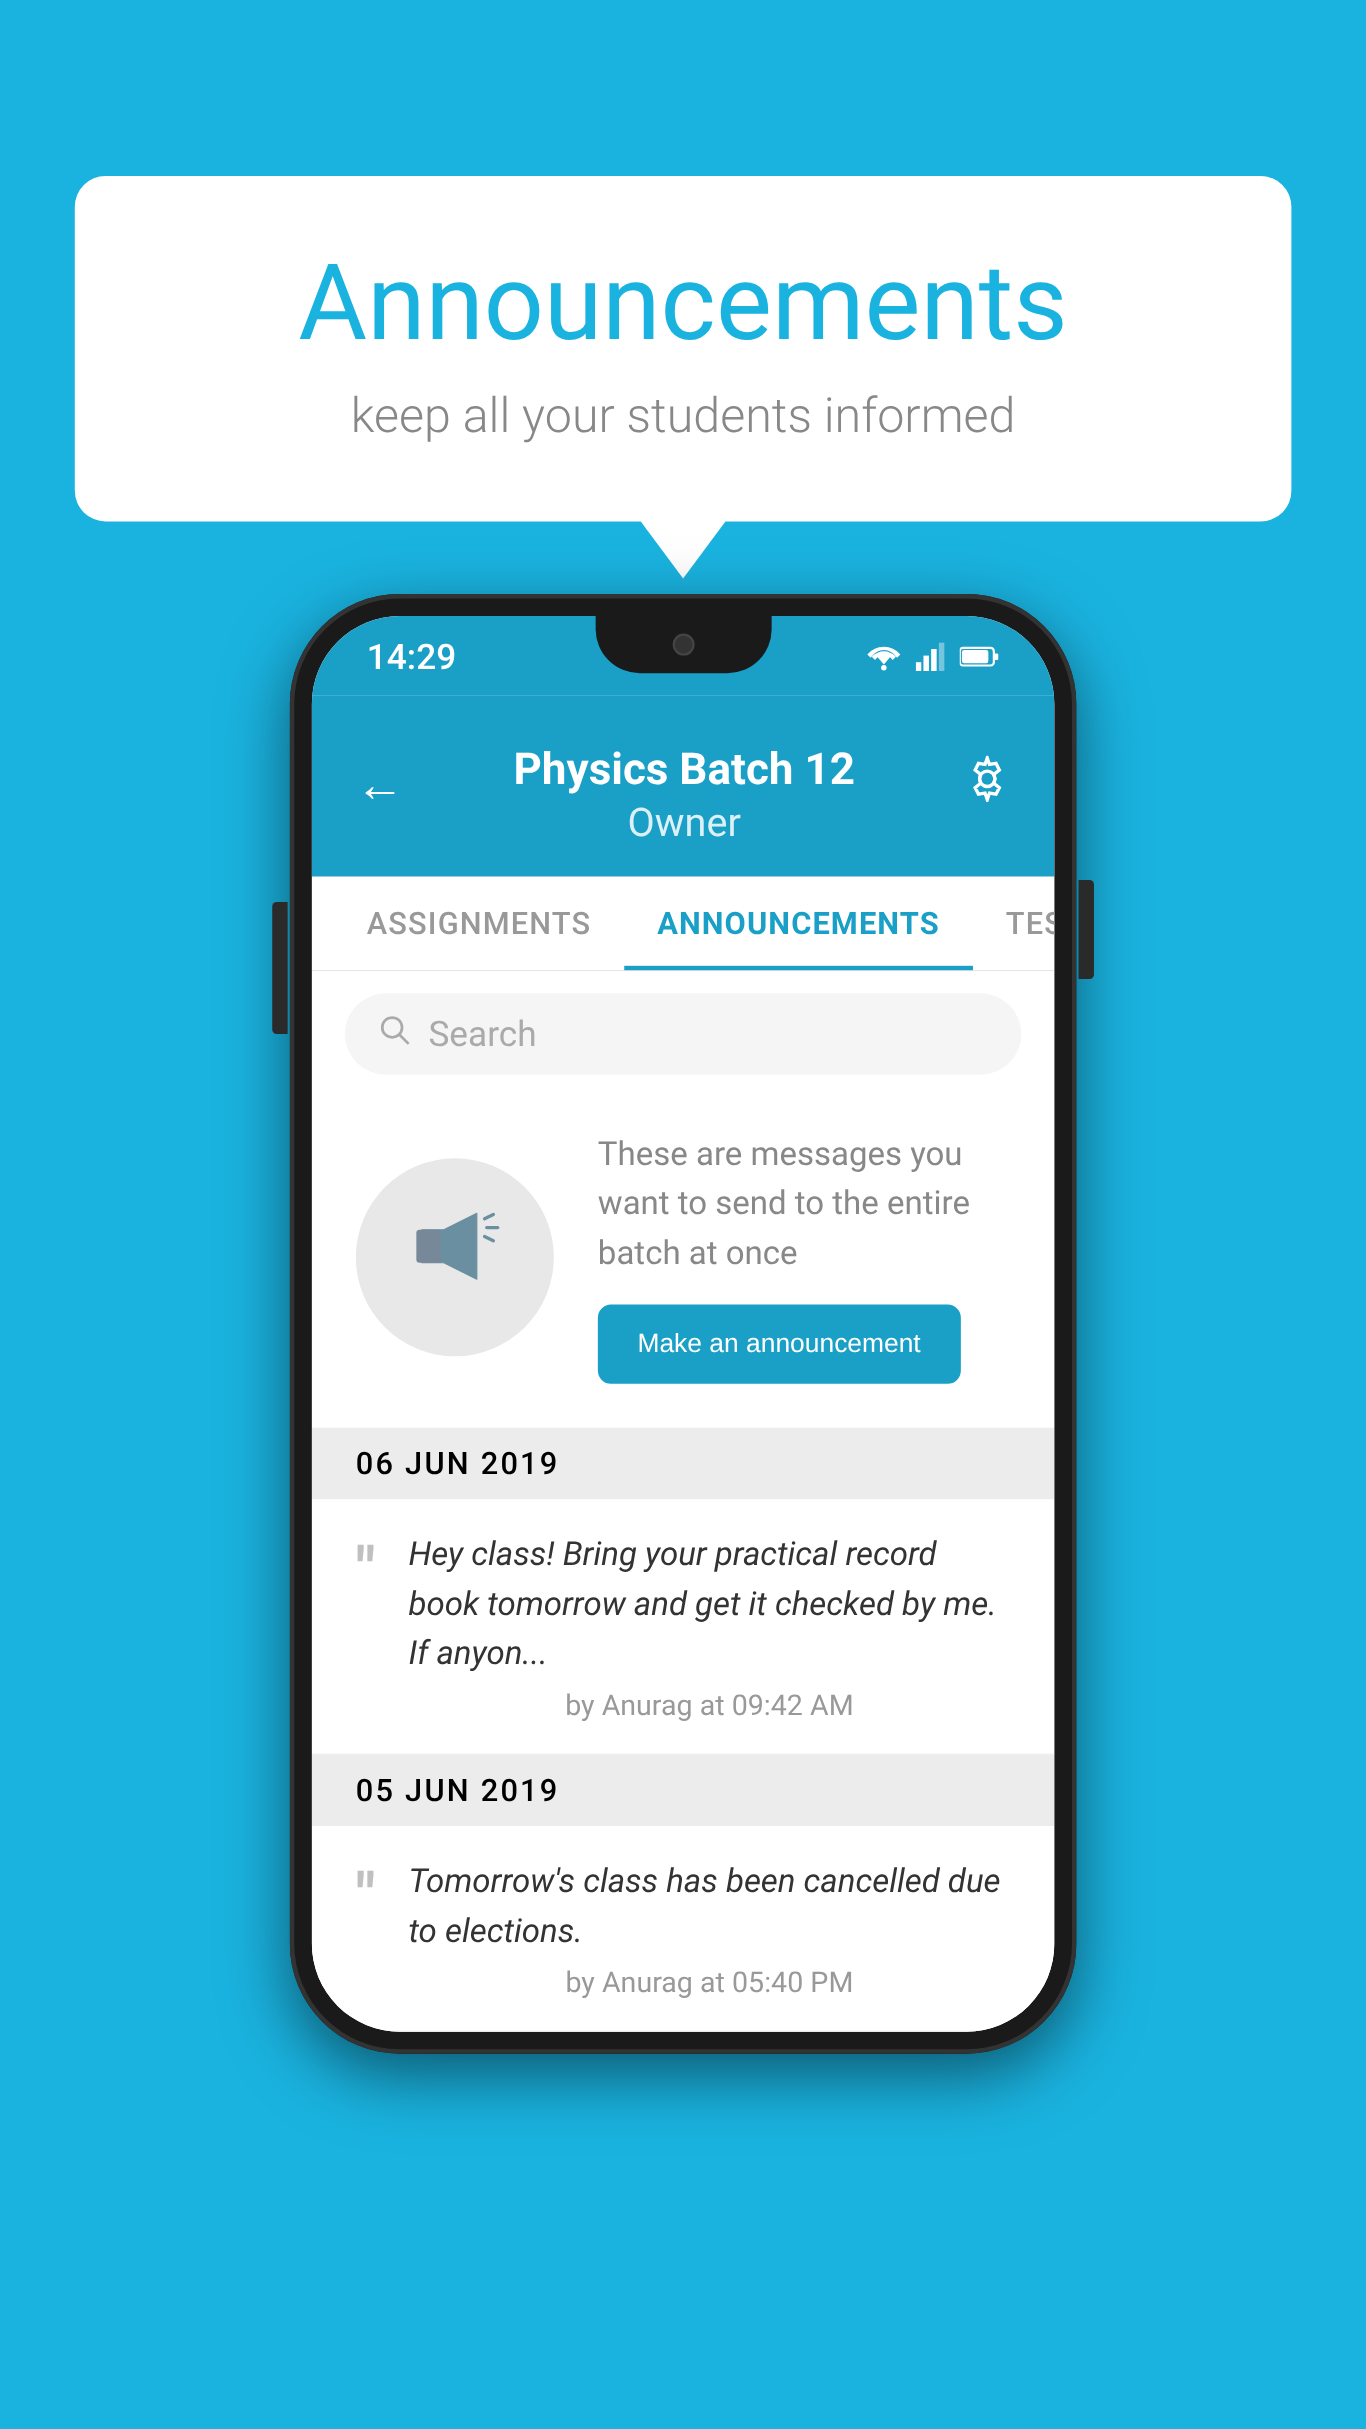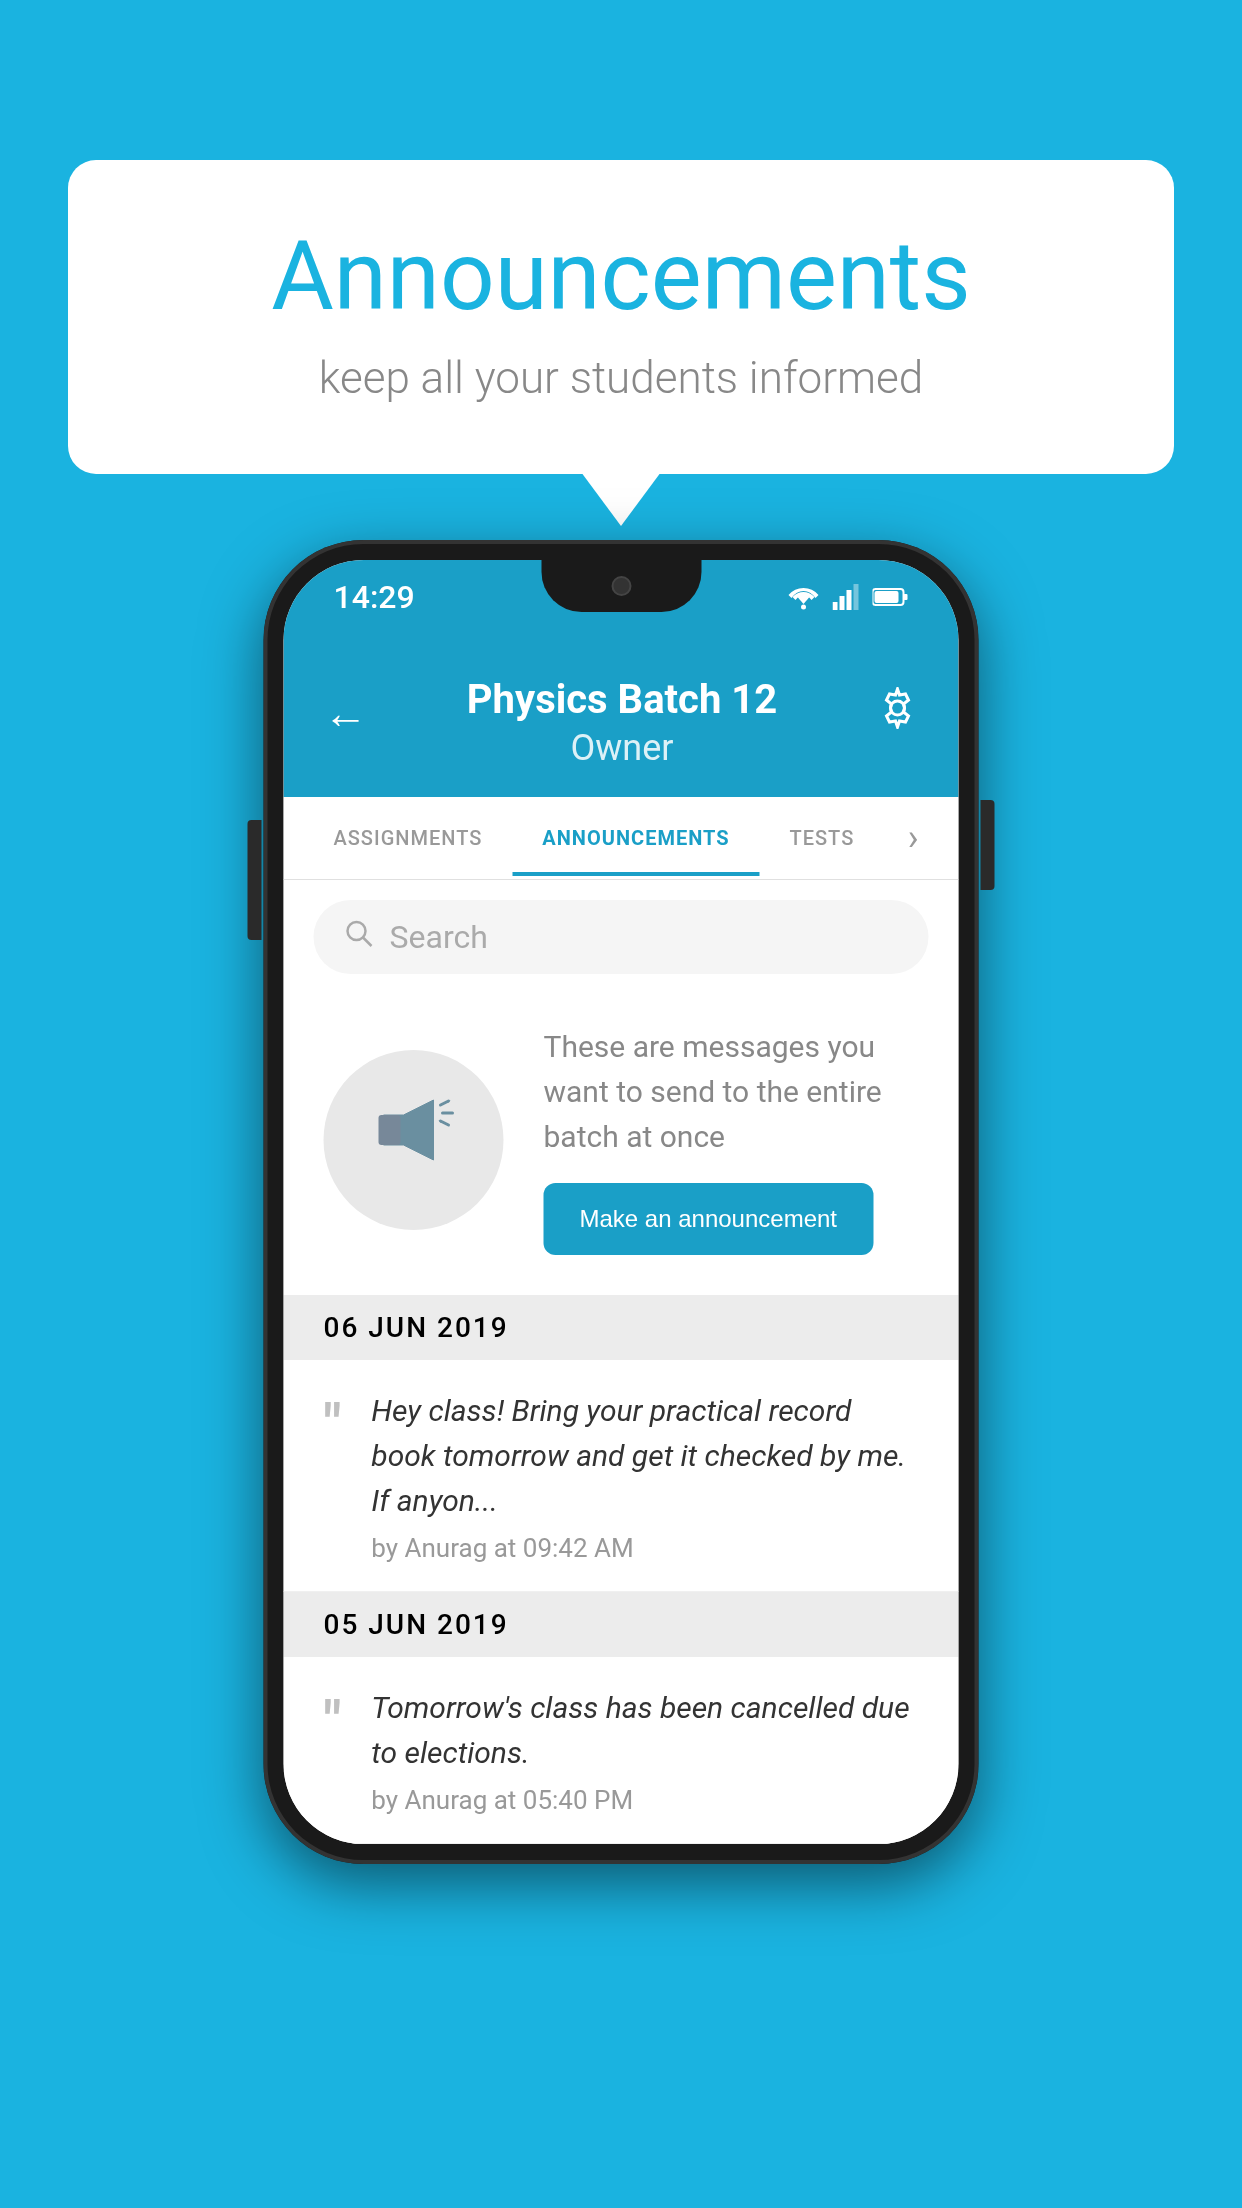--- a/index.html
+++ b/index.html
@@ -188,21 +188,21 @@
     .tabs-bar {
       background: white;
       display: flex;
       align-items: center;
       border-bottom: 1px solid #e0e0e0;
       padding: 0 20px;
     }
 
     .tab-item {
       padding: 26px 30px;
-      font-size: 20px;
+      font-size: 28px;
       font-weight: 500;
       color: #999;
       text-transform: uppercase;
       letter-spacing: 1px;
       position: relative;
       cursor: pointer;
     }
 
     .tab-item.active {
       color: #1a9fc7;
@@ -336,20 +336,21 @@
       font-size: 30px;
       color: #333;
       font-style: italic;
       line-height: 1.5;
       margin-bottom: 10px;
     }
 
     .announcement-meta {
       font-size: 26px;
       color: #999;
+      text-align: center;
     }
   </style>
 </head>
 <body>
 
 <div class="speech-bubble-wrapper">
   <div class="speech-bubble">
     <div class="speech-bubble-title">Announcements</div>
     <div class="speech-bubble-subtitle">keep all your students informed</div>
   </div>

